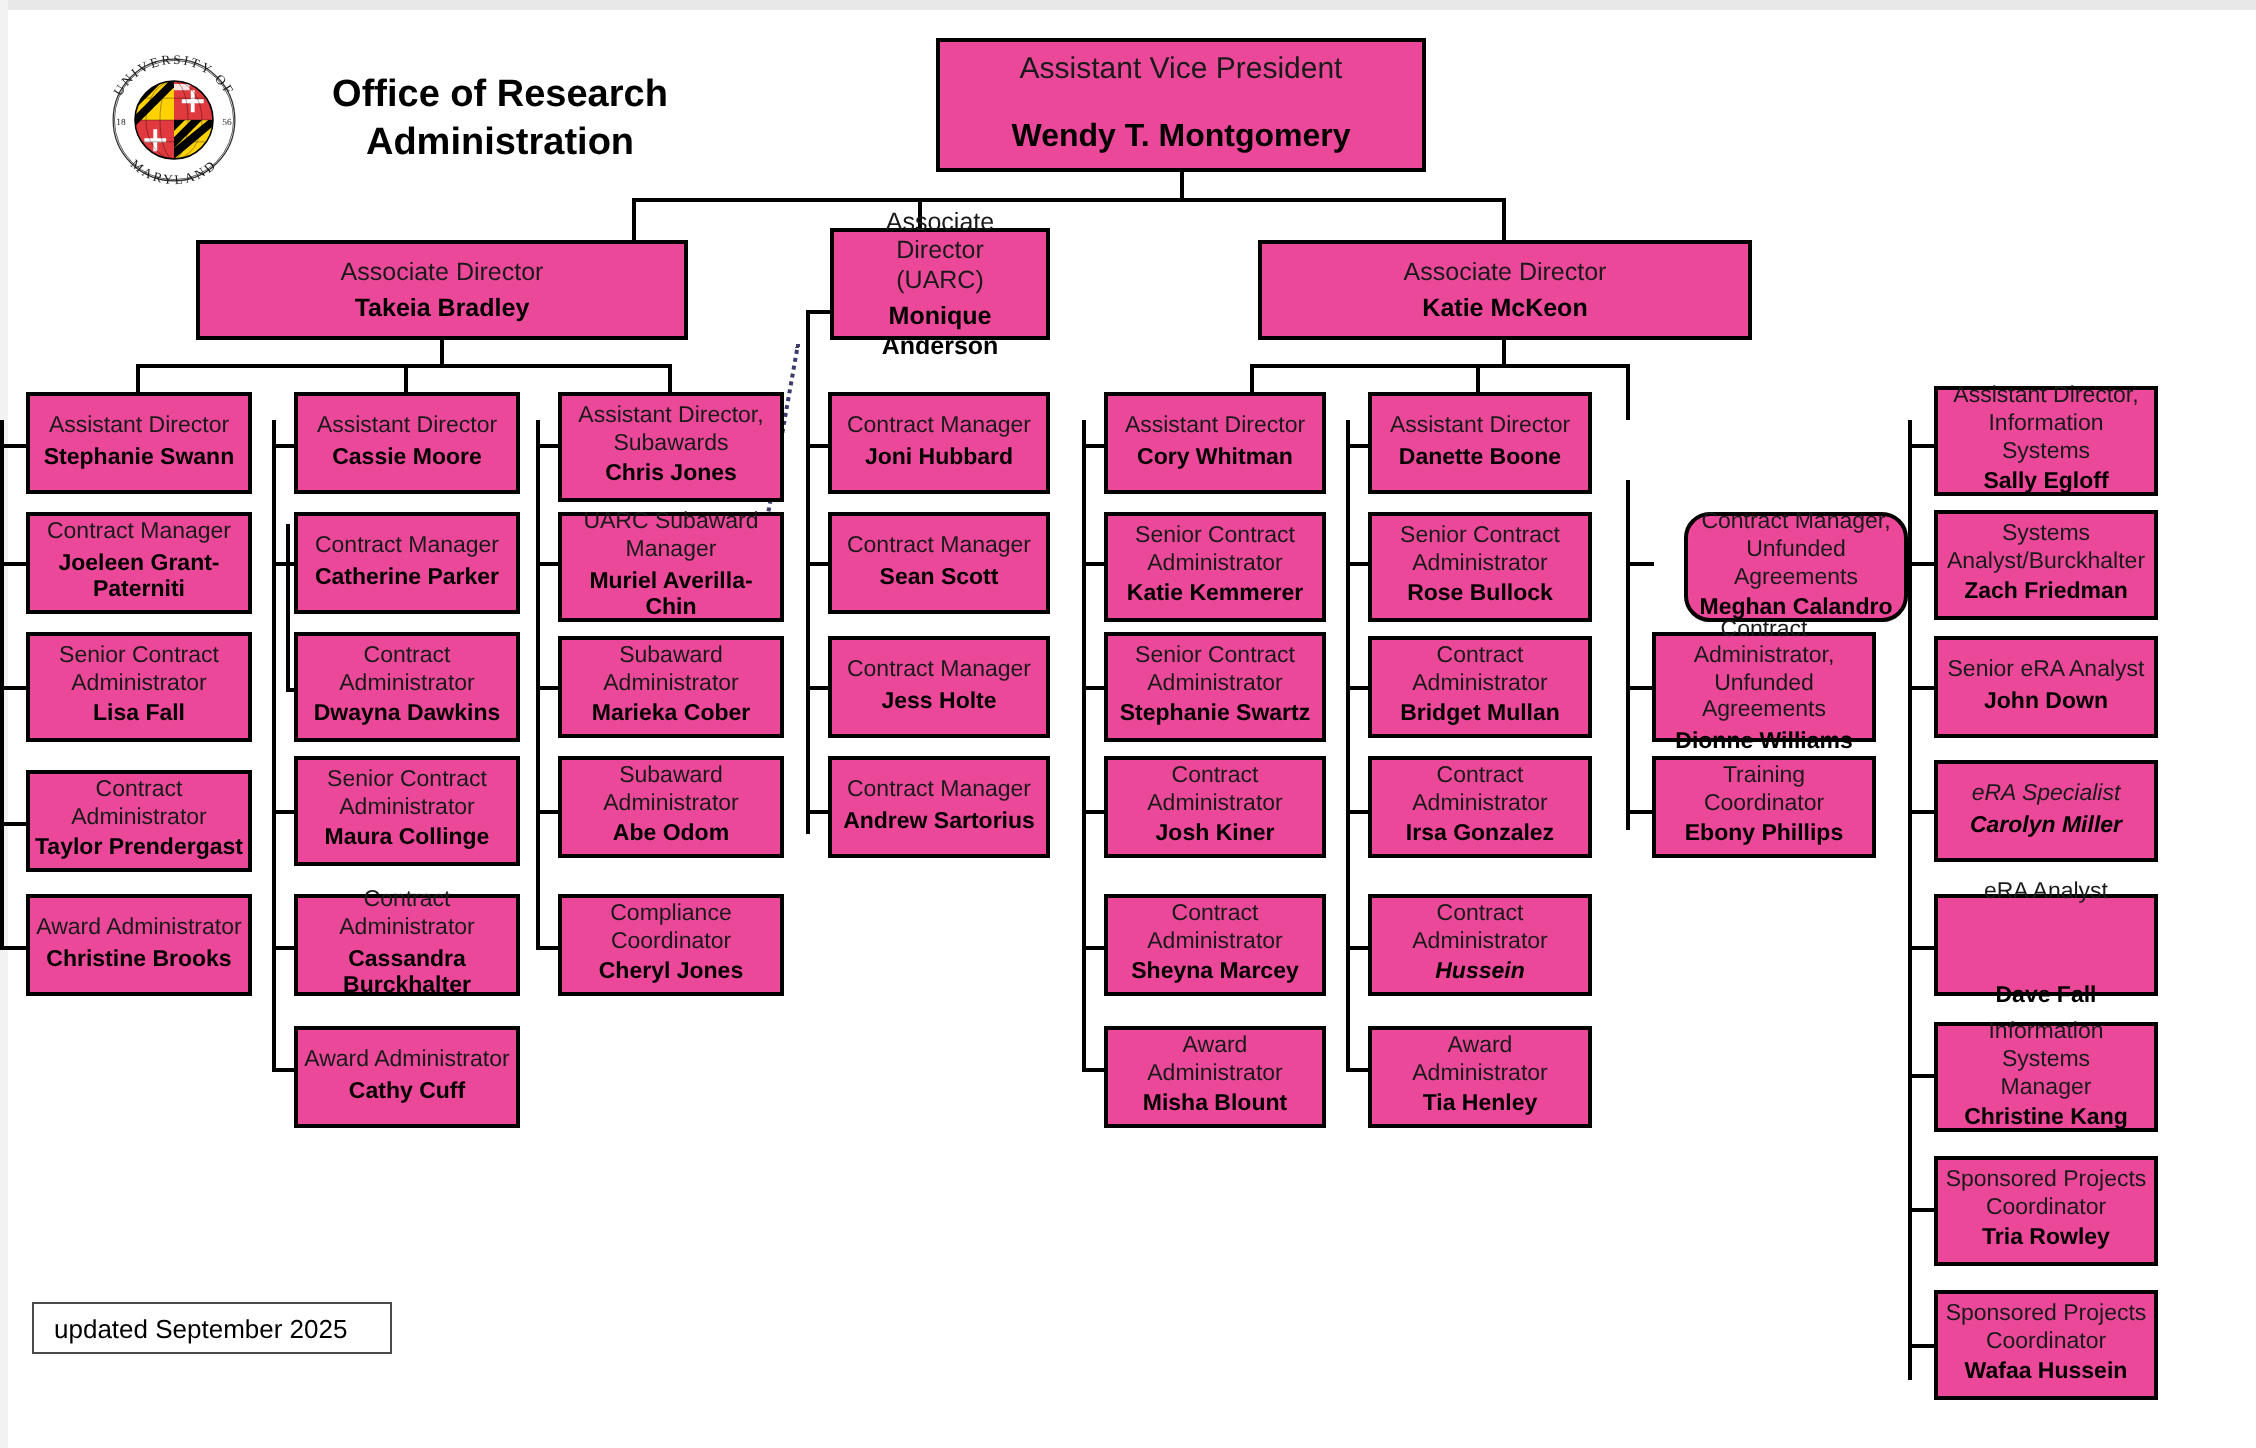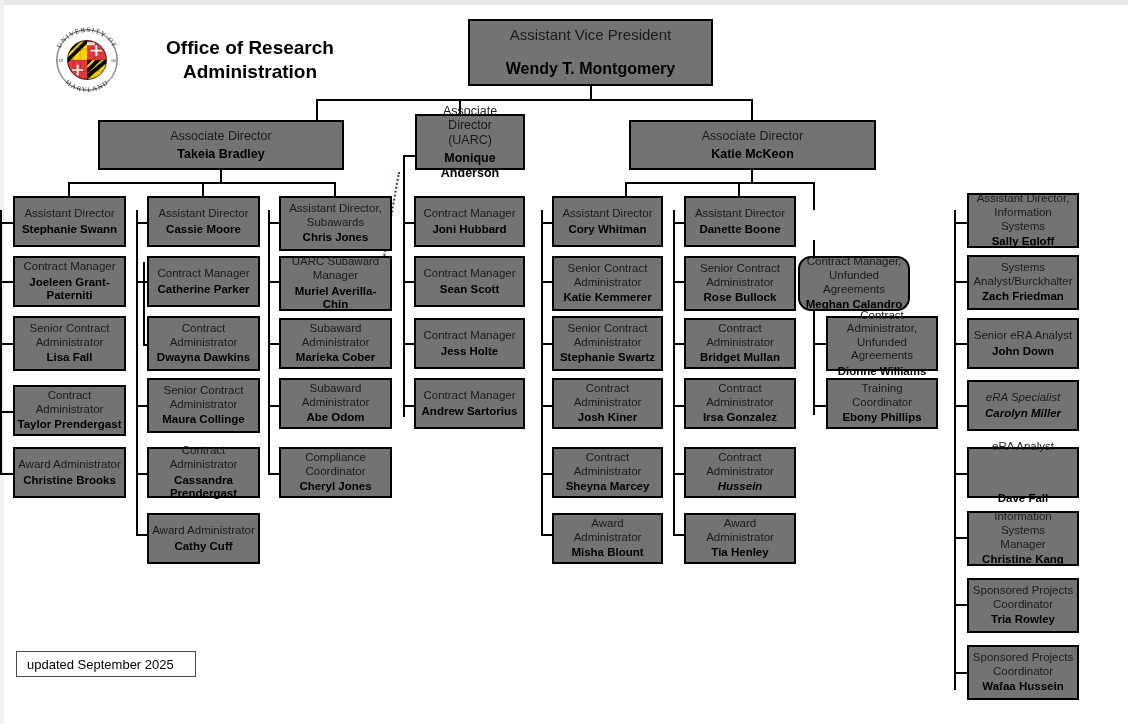--- a/index.html
+++ b/index.html
@@ -31,21 +31,21 @@
     left: 0; top: 0;
     width: 4px; height: 724px;
     background: #f2f2f2;
   }
 
   
   .node {
     position: absolute;
     box-sizing: border-box;
     border: 2px solid #000000;
-    background: #737373;
+    background: #ec4899;
     display: flex;
     flex-direction: column;
     align-items: center;
     justify-content: center;
     text-align: center;
     line-height: 1.18;
     z-index: 5;
   }
   .node .title {
     font-weight: 400;
@@ -342,21 +342,21 @@
     <div class="title">Contract Administrator</div>
     <div class="name">Dwayna Dawkins</div>
   </div>
   <div class="node" style="left:147px; top:378px; width:113px; height:55px;">
     <div class="title">Senior Contract</div>
     <div class="title">Administrator</div>
     <div class="name">Maura Collinge</div>
   </div>
   <div class="node" style="left:147px; top:447px; width:113px; height:51px;">
     <div class="title">Contract Administrator</div>
-    <div class="name">Cassandra Prendergast</div>
+    <div class="name">Cassandra Burckhalter</div>
   </div>
   <div class="node" style="left:147px; top:513px; width:113px; height:51px;">
     <div class="title">Award Administrator</div>
     <div class="name">Cathy Cuff</div>
   </div>
 
   <div class="node" style="left:279px; top:196px; width:113px; height:55px;">
     <div class="title">Assistant Director,</div>
     <div class="title">Subawards</div>
     <div class="name">Chris Jones</div>
@@ -442,21 +442,21 @@
   </div>
   <div class="node" style="left:684px; top:447px; width:112px; height:51px;">
     <div class="title">Contract Administrator</div>
     <div class="name vacant">Hussein</div>
   </div>
   <div class="node" style="left:684px; top:513px; width:112px; height:51px;">
     <div class="title">Award Administrator</div>
     <div class="name">Tia Henley</div>
   </div>
 
-  <div class="node" style="left:798px; top:256px; width:112px; height:55px;border-radius:13px;">
+  <div class="node" style="left:842px; top:256px; width:112px; height:55px;border-radius:13px;">
     <div class="title">Contract Manager,</div>
     <div class="title">Unfunded Agreements</div>
     <div class="name">Meghan Calandro</div>
   </div>
   <div class="node" style="left:826px; top:316px; width:112px; height:55px;">
     <div class="title">Contract Administrator,</div>
     <div class="title">Unfunded Agreements</div>
     <div class="name">Dionne Williams</div>
   </div>
   <div class="node" style="left:826px; top:378px; width:112px; height:51px;">

